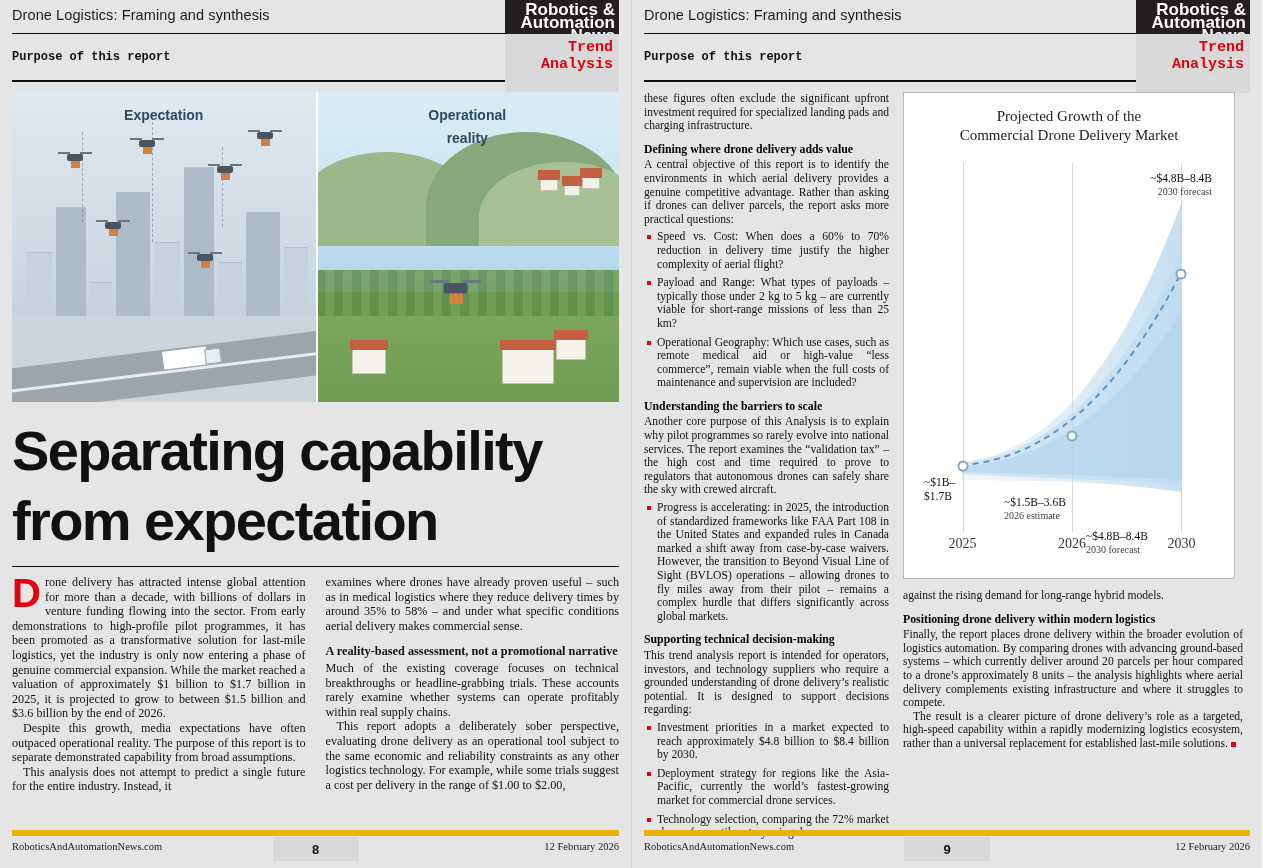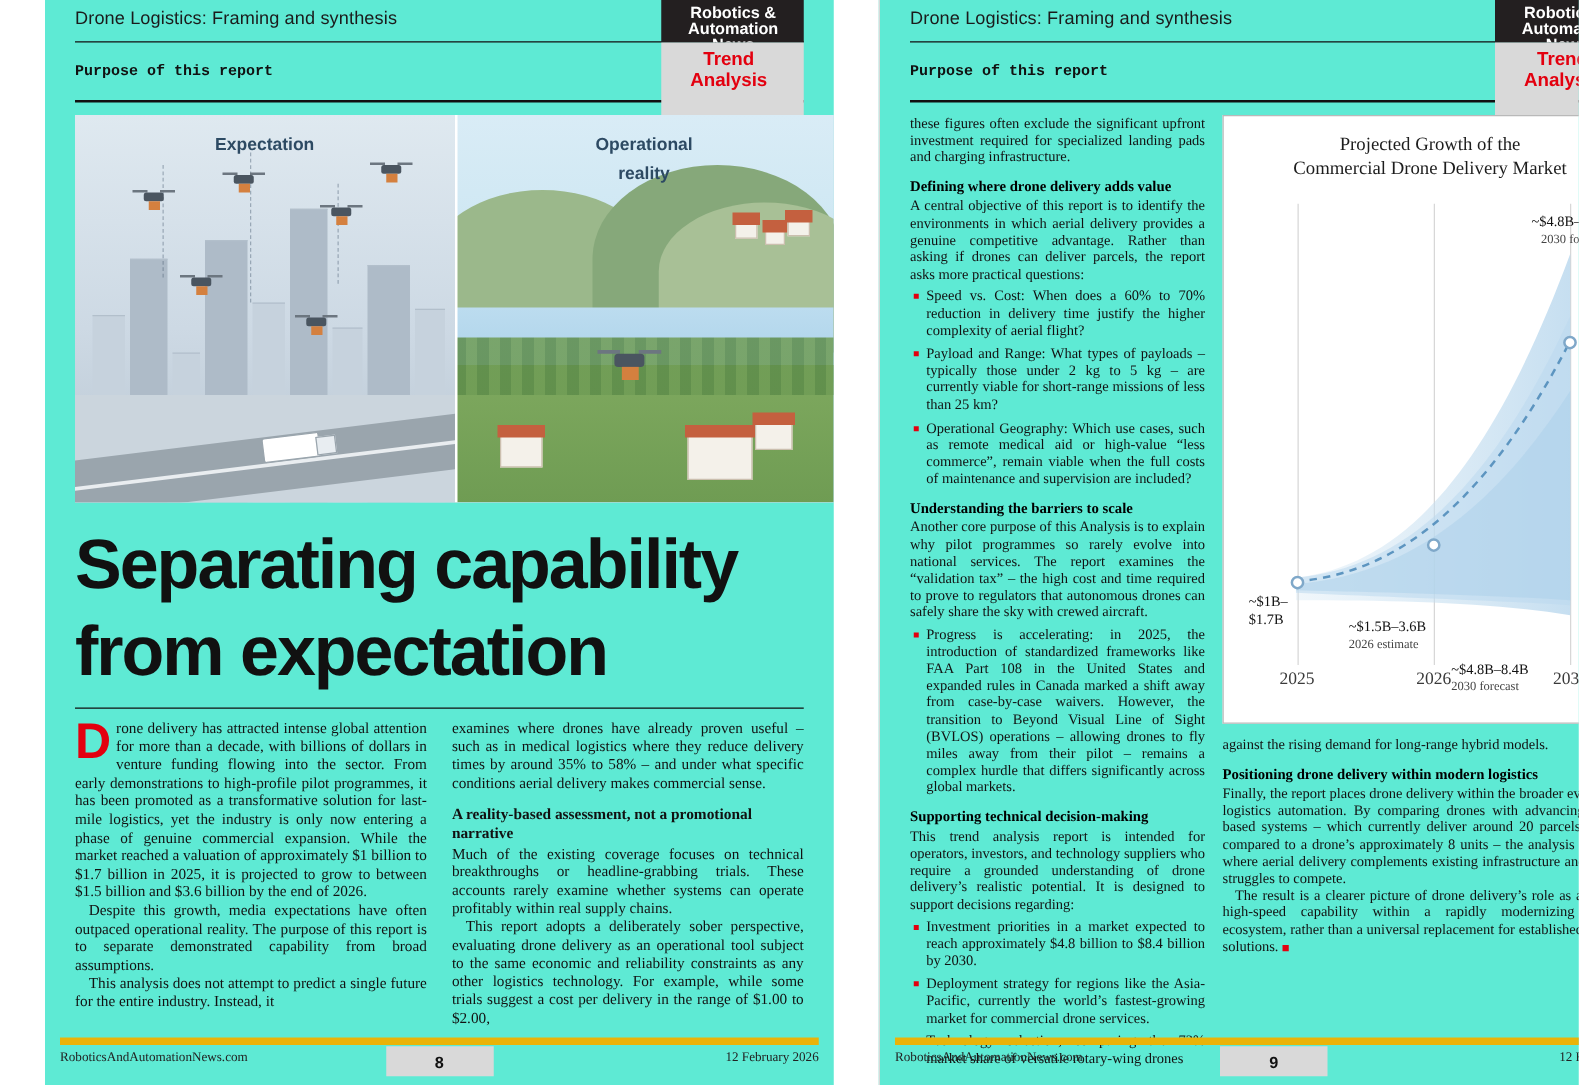--- a/index.html
+++ b/index.html
@@ -11,23 +11,22 @@
   }
   .spread {
     position: relative;
     width: 1263px; height: 868px;
     display: flex;
     background: #ffffff;
   }
   .page {
     position: relative;
     width: 631px; height: 868px;
-    background: #5eead4;
-    padding: 0 24px;
-    margin-left: 36px;
+    background: #e5e5e5;
+    padding: 0 12px;
   }
   .page.right { border-left: 1px solid #d8d8d8; }
 
   
   .masthead {
     position: relative;
     height: 34px;
     border-bottom: 1px solid #111;
     display: flex;
     align-items: flex-start;
@@ -40,24 +39,24 @@
     letter-spacing: .1px;
   }
   .brandbox {
     position: absolute;
     right: 0; top: 0;
     width: 114px; height: 34px;
     background: #231f20;
     color: #fff;
     font-family: "Liberation Sans", sans-serif;
     font-weight: bold;
-    font-size: 13px;
+    font-size: 17px;
     line-height: 13px;
     padding: 3px 4px 0 5px;
-    text-align: center;
+    text-align: right;
     overflow: hidden;
   }
   .brandbox .b2 { display:block; }
   .brandbox .rule { height: 3px; background:#fff; margin-top:2px; }
 
   
   .secthead {
     position: relative;
     height: 48px;
     border-bottom: 2px solid #111;
@@ -70,25 +69,25 @@
     font-size: 12px;
     font-weight: bold;
     color: #111;
   }
   .trendbox {
     position: absolute;
     right: 0; top: 0;
     width: 114px; height: 59px;
     background: #d9d9d9;
     color: #e3000f;
-    font-family: Liberation Sans, sans-serif;
+    font-family: Liberation Mono, monospace;
     font-weight: bold;
     font-size: 15px;
     line-height: 17px;
-    text-align: center;
+    text-align: right;
     padding: 5px 6px 0 0;
   }
 
   
   .hero {
     margin-top: 10px;
     width: 607px; height: 310px;
     position: relative;
     overflow: hidden;
     background: #cfe3ee;

